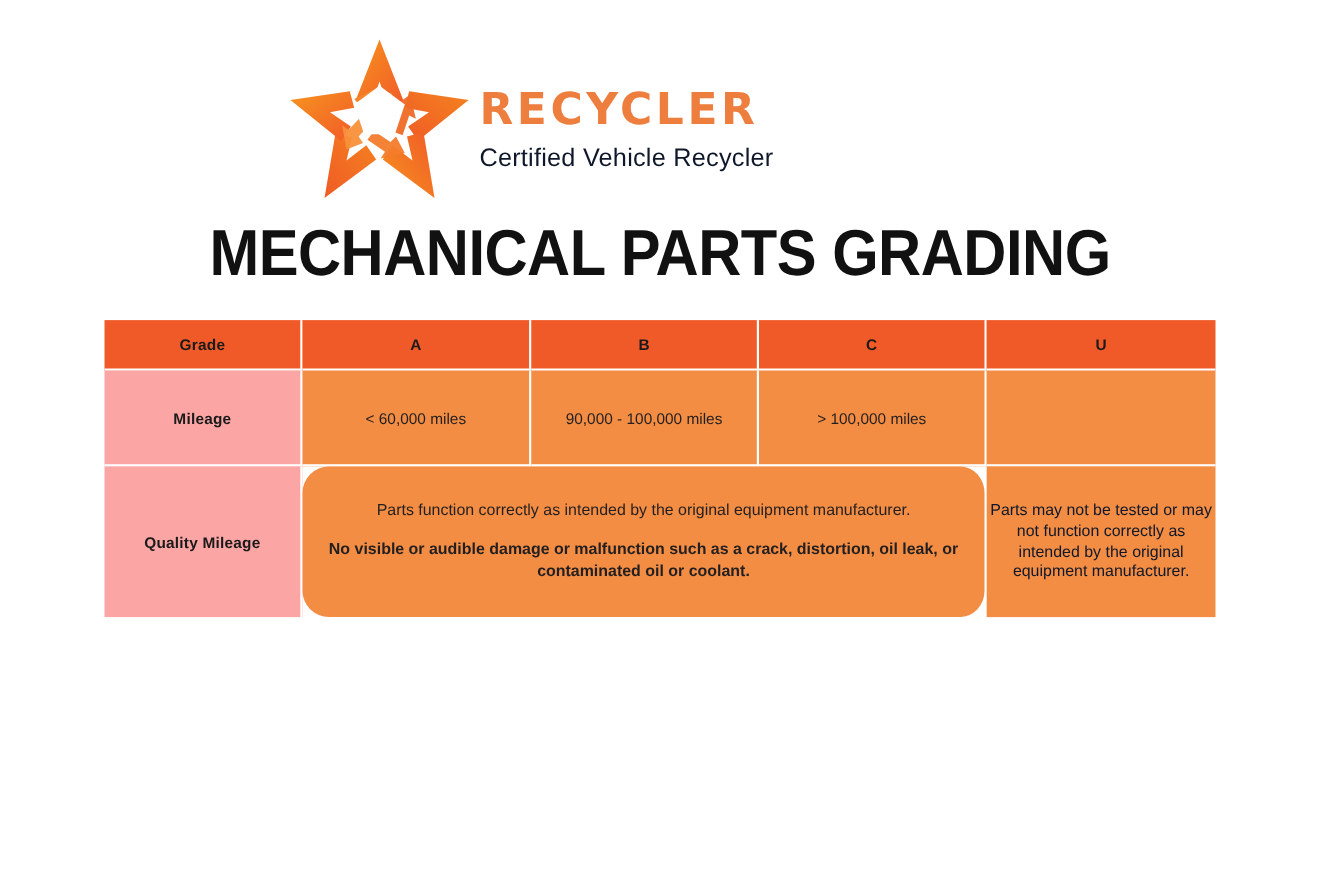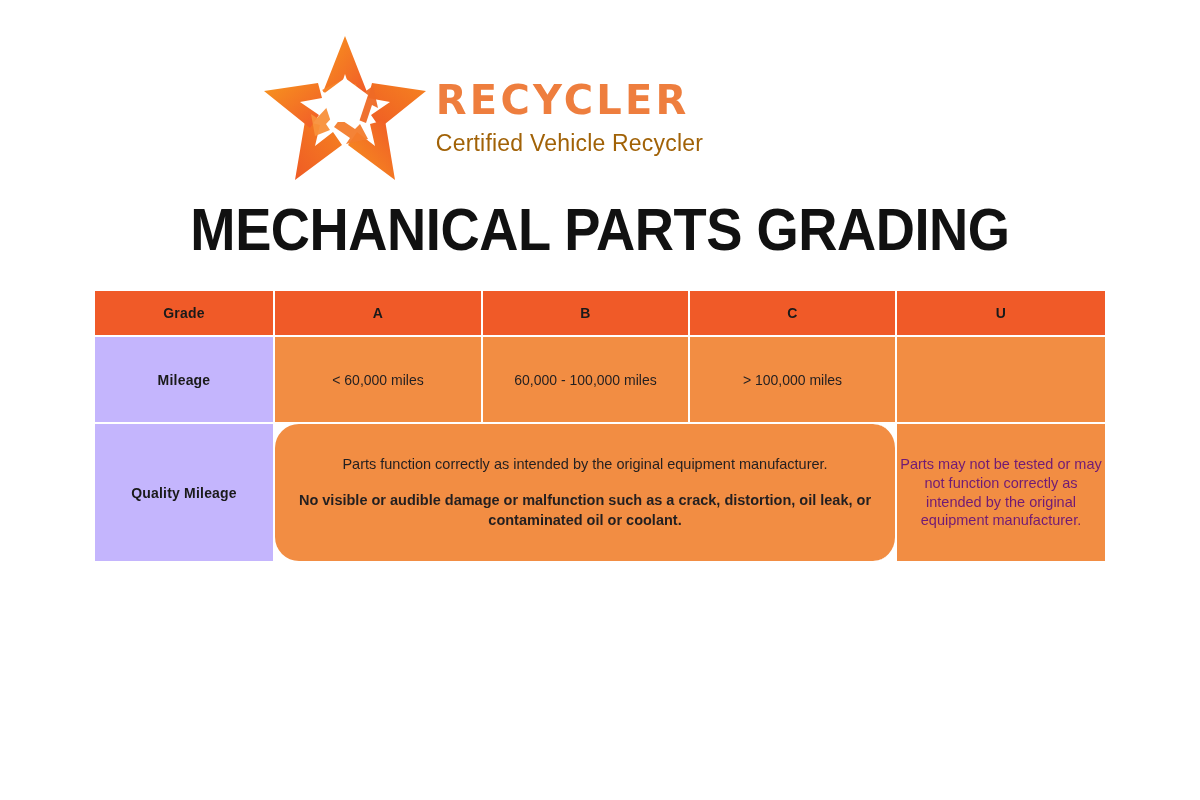--- a/index.html
+++ b/index.html
@@ -48,21 +48,21 @@
     font-weight: bold;
     letter-spacing: 3.2px;
     color: #ee7e3e;
     line-height: 1.0;
   }
   #brand-tagline {
     font-family: "Liberation Sans", sans-serif;
     font-size: 23px;
     font-weight: normal;
     letter-spacing: 0.2px;
-    color: #a16207;
+    color: #0f172a;
     line-height: 1.0;
     margin-top: 12px;
   }
 
   
   #page-title {
     position: absolute;
     left: 0;
     top: 196px;
     width: 1200px;
@@ -117,21 +117,21 @@
     font-weight: bold;
     color: #1a1a1a;
     letter-spacing: 0.2px;
   }
   .hdr-cell.row-label-cell {
     background: #f05a28;
   }
 
   
   .row-label-cell {
-    background: #c4b5fd;
+    background: #fca5a5;
     font-family: "Liberation Sans Narrow", "Liberation Sans", sans-serif;
     font-size: 14px;
     font-weight: bold;
     color: #1a1a1a;
     letter-spacing: 0.2px;
   }
 
   
   .data-cell {
     background: #f28d43;
@@ -156,21 +156,21 @@
   }
   .criteria-cell p + p {
     margin-top: 17px;
     font-weight: bold;
   }
 
   .unknown-cell {
     padding: 6px 14px;
     line-height: 1.28;
     font-size: 14.5px;
-    color: #701a75;
+    color: #0f172a;
   }
   .unknown-cell p { margin: 0; }
 </style>
 </head>
 <body>
 
 <div id="logo-block">
   <div id="logo-inner">
 
     <svg id="logo-mark" viewBox="0 0 170 152">
@@ -234,21 +234,21 @@
       <th class="hdr-cell">B</th>
       <th class="hdr-cell">C</th>
       <th class="hdr-cell">U</th>
     </tr>
   </thead>
 
   <tbody>
     <tr id="mileage-row">
       <td class="row-label-cell">Mileage</td>
       <td class="data-cell">&lt; 60,000 miles</td>
-      <td class="data-cell">60,000 - 100,000 miles</td>
+      <td class="data-cell">90,000 - 100,000 miles</td>
       <td class="data-cell">&gt; 100,000 miles</td>
       <td class="data-cell"></td>
     </tr>
 
     <tr id="quality-row">
       <td class="row-label-cell">Quality Mileage</td>
       <td class="data-cell criteria-cell" colspan="3">
         <p>Parts function correctly as intended by the original equipment manufacturer.</p>
         <p>No visible or audible damage or malfunction such as a crack, distortion, oil leak, or contaminated oil or coolant.</p>
       </td>

